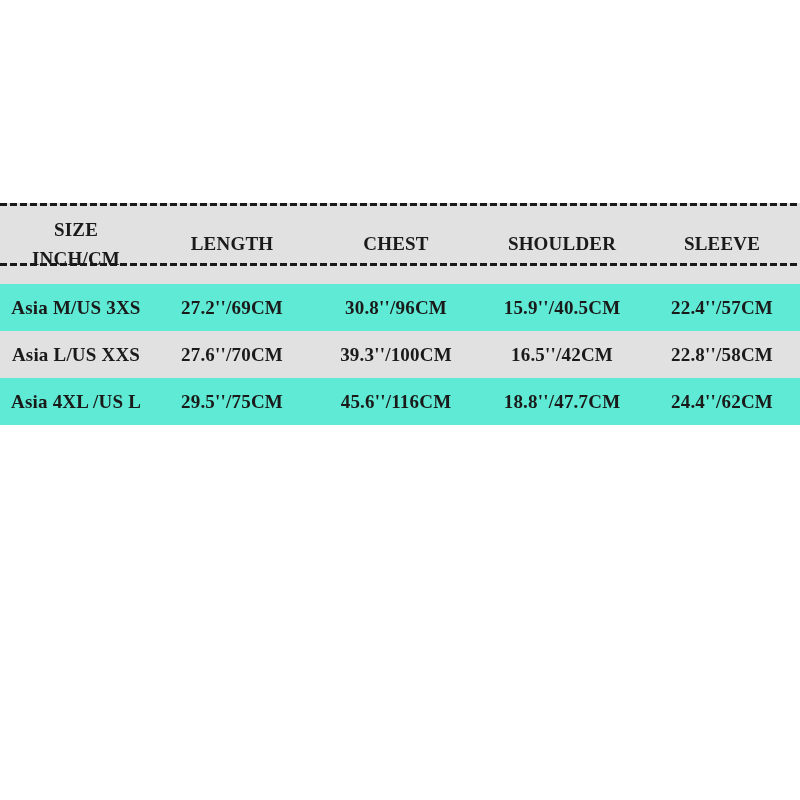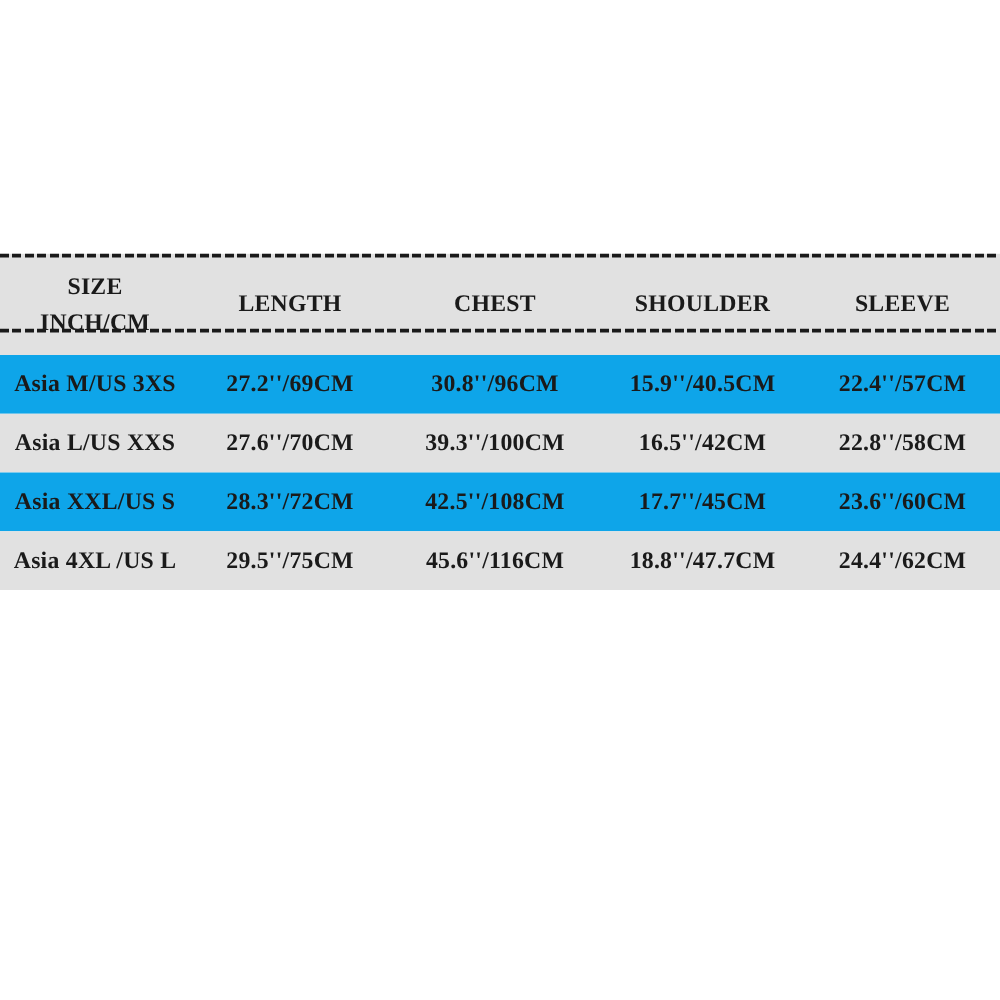--- a/index.html
+++ b/index.html
@@ -39,21 +39,21 @@
   }
   thead tr.head-row {
     height: 81px;
     background: #e1e1e1;
   }
   thead th .hline {
     line-height: 29px;
   }
   tbody tr.data-row {
     height: 47px;
-    background: #0ea5e9;
+    background: #5eead4;
   }
   tbody tr.data-row:nth-child(even) {
     background: #e1e1e1;
   }
   .dash-line {
     position: absolute;
     left: 0;
     width: 800px;
     height: 3px;
     background: repeating-linear-gradient(90deg, #1a1a1a 0 7px, rgba(0,0,0,0) 7px 10px);
@@ -95,27 +95,20 @@
         <td>22.4''/57CM</td>
       </tr>
       <tr class="data-row">
         <td>Asia L/US XXS</td>
         <td>27.6''/70CM</td>
         <td>39.3''/100CM</td>
         <td>16.5''/42CM</td>
         <td>22.8''/58CM</td>
       </tr>
       <tr class="data-row">
-        <td>Asia XXL/US S</td>
-        <td>28.3''/72CM</td>
-        <td>42.5''/108CM</td>
-        <td>17.7''/45CM</td>
-        <td>23.6''/60CM</td>
-      </tr>
-      <tr class="data-row">
         <td>Asia 4XL /US L</td>
         <td>29.5''/75CM</td>
         <td>45.6''/116CM</td>
         <td>18.8''/47.7CM</td>
         <td>24.4''/62CM</td>
       </tr>
     </tbody>
   </table>
 
   <div class="dash-line dash-top"></div>

